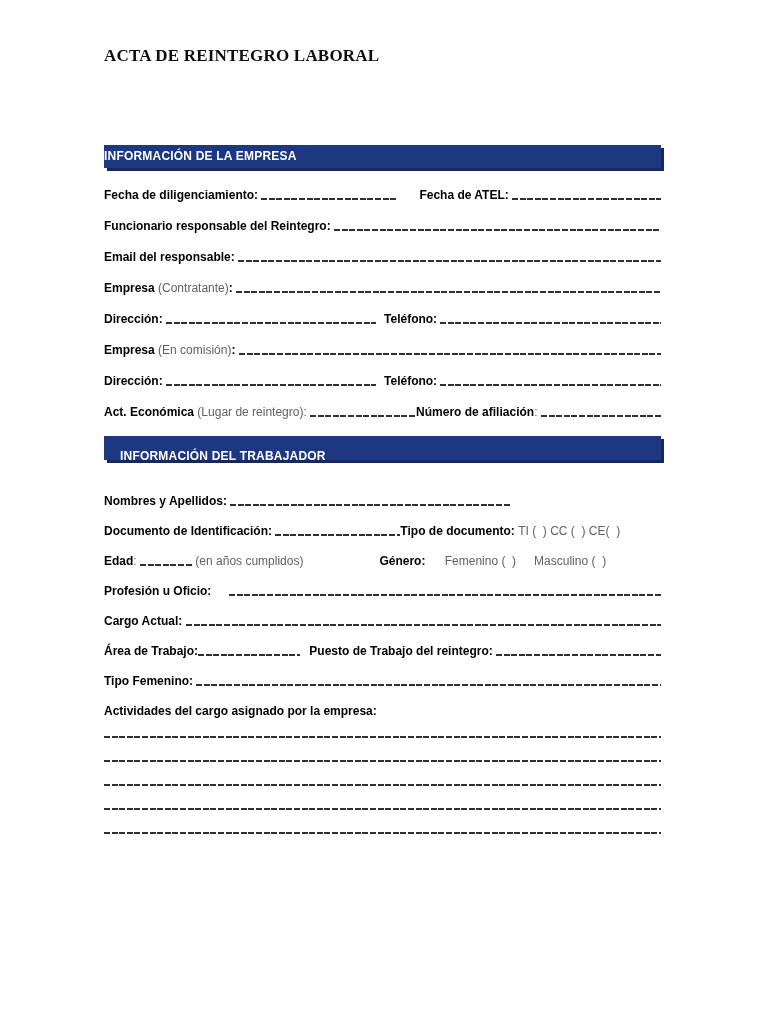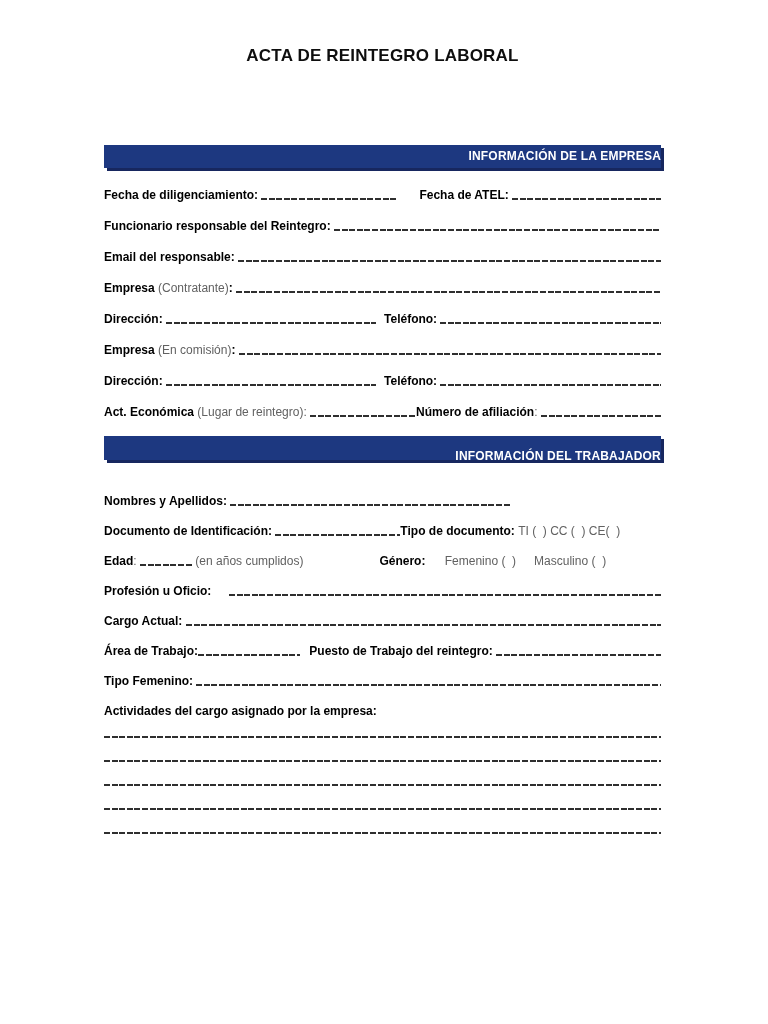--- a/index.html
+++ b/index.html
@@ -7,33 +7,34 @@
   body {
     width:768px; height:1024px;
     font-family:"Liberation Sans","DejaVu Sans",sans-serif;
   }
   .page {
     position:relative; width:768px; height:1024px;
     background:var(--page_bg,#ffffff); overflow:hidden;
   }
   .content { position:absolute; left:104px; top:0; width:557px; }
   .doc-title {
-    margin-top:46px; text-align:center;
+    margin-top:46px; text-align:left;
     font-size:17px; font-weight:bold; color:#0e0e0e; letter-spacing:.2px;
     line-height:20px;
+    font-family:Liberation Serif, serif;
   }
   .section-bar {
     margin-top:79px; height:23px;
     background:var(--bar_bg,#1d3880);
     box-shadow:3px 3px 0 var(--bar_shadow,#17275f);
     color:var(--bar_text,#ffffff);
     font-size:12px; font-weight:bold; letter-spacing:.2px;
-    text-align:right; line-height:23px;
+    text-align:left; line-height:23px;
   }
-  .section-bar.second { margin-top:5px; height:24px; }
+  .section-bar.second { margin-top:5px; height:24px;padding-left:16px; }
   .section-bar.clipped { overflow:hidden; line-height:41px; }
   .rows { margin-top:20px; }
   .rows.rows2 { margin-top:34px; }
   .frow {
     display:flex; align-items:baseline;
     font-size:12px; line-height:15px; margin-bottom:16px;
   }
   .rows2 .frow { margin-bottom:15px; }
   .frow.blank { align-items:flex-end; height:4px; margin-bottom:20px; }
   .seg-b { font-weight:bold; color:var(--label_text,#000000); white-space:pre; flex:0 0 auto; }

